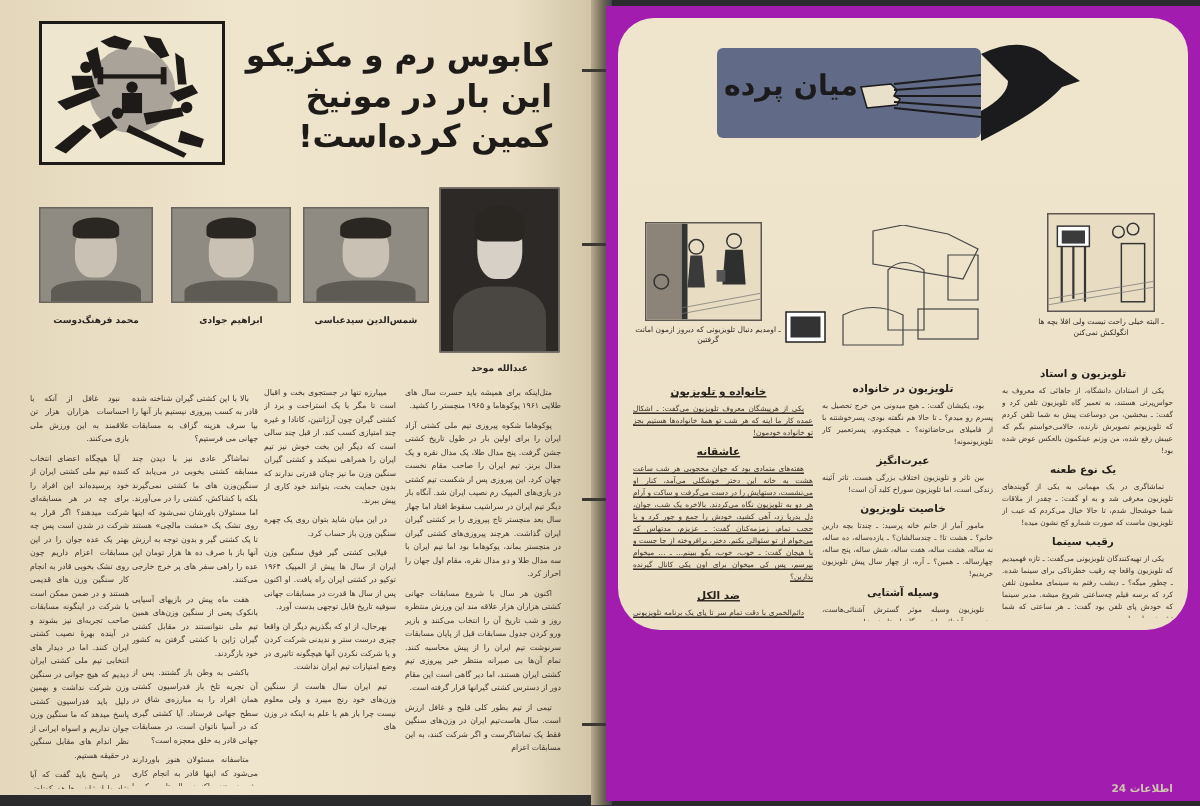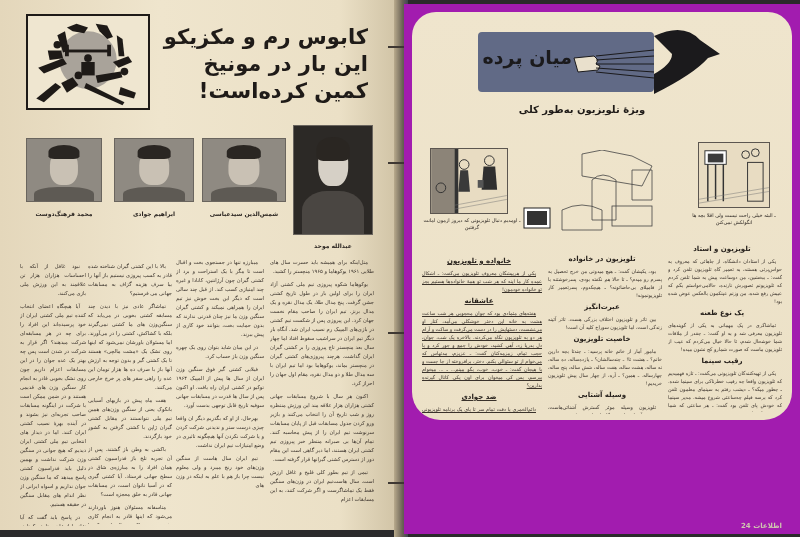--- a/index.html
+++ b/index.html
@@ -230,21 +230,20 @@
             <line x1="118" y1="32" x2="176" y2="32"></line>
             <line x1="118" y1="36" x2="176" y2="40"></line>
             <line x1="118" y1="40" x2="176" y2="46"></line>
           </g>
         </svg>
       </div>
       <svg class="banner-extend" viewBox="0 0 70 70">
         <path d="M0 10 q30 -14 46 4 l20 14 l-12 4 q-14 16 -54 36 l0 -20 q18 -10 18 -20 z" fill="#1b1a1c"></path>
       </svg>
 
-      <div class="section-title">ویژهٔ تلویزیون به‌طور کلی</div>
 
       <div class="cartoon" style="left:286px;top:130px;width:72px;height:66px;">
         <svg viewBox="0 0 72 66">
           <rect x="6" y="8" width="22" height="14" fill="#fff" stroke="#333"></rect>
           <rect x="9" y="11" width="16" height="9" fill="#3b3b3b"></rect>
           <line x1="9" y1="22" x2="9" y2="60" stroke="#333" stroke-width="1.5"></line>
           <line x1="25" y1="22" x2="25" y2="60" stroke="#333" stroke-width="1.5"></line>
           <line x1="17" y1="22" x2="17" y2="58" stroke="#333" stroke-width="1.5"></line>
           <rect x="50" y="20" width="16" height="40" fill="none" stroke="#333"></rect>
           <circle cx="48" cy="12" r="4" fill="none" stroke="#333"></circle>
@@ -309,21 +308,21 @@
         <p class="rh">رقیب سینما</p>
         <p>یکی از تهیه‌کنندگان تلویزیونی می‌گفت: ـ تازه فهمیدیم که تلویزیون واقعا چه رقیب خطرناکی برای سینما شده. ـ چطور میگه؟ ـ دیشب رفتم به سینمای معلمون تلفن کرد که برسه فیلم چه‌ساعتی شروع میشه. مدیر سینما که خودش پای تلفن بود گفت: ـ هر ساعتی که شما تشریف بیارین!</p>
 
       </div>
 
       <div class="col" style="left:10px;top:242px;width:120px;height:160px;font-size:4.9px;line-height:8px;text-decoration:underline;">
         <p class="rh">خانواده و تلویزیون</p>
         <p>یکی از هرپیشگان معروف تلویزیون می‌گفت: ـ اشکال عمده کار ما اینه که هر شب تو همهٔ خانواده‌ها هستیم بجز تو خانواده خودمون!</p>
         <p class="rh">عاشقانه</p>
         <p>هفته‌های متمادی بود که جوان محجوبی هر شب ساعت هشت به خانه این دختر خوشگلی می‌آمد، کنار او می‌نشست، دستهایش را در دست می‌گرفت و ساکت و آرام هر دو به تلویزیون نگاه می‌کردند. بالاخره یک شب، جوان، دل بدریا زد، آهی کشید، خودش را جمع و جور کرد و با حجب تمام، زمزمه‌کنان گفت: ـ عزیزم، مدتهاس که می‌خوام از تو سئوالی بکنم. دختر، برافروخته از جا جست و با هیجان گفت: ـ خوب، خوب، بگو ببینم... ـ ... میخوام بپرسم، پس کی میخوان برای اون یکی کانال گیرنده بذارین؟</p>
-        <p class="rh">ضد جوادی</p>
+        <p class="rh">ضد الکل</p>
         <p>دائم‌الخمری با دقت تمام سر تا پای یک برنامه تلویزیونی مبارزه با مشروبات الکلی را تماشا کرد و وقتی برنامه تمام شد گفت: ـ تموم شد، دیگه توبه کردم. رفیقش گفت: ـ دیگه عرق نمی‌خوری؟ ـ نه‌جانم، دیگه تلویزیون تماشا نمی‌کنم!</p>
 
       </div>
     </div>
 
     <div class="page-number">
       <span>اطلاعات</span>
       <span>24</span>
     </div>
   </div>

